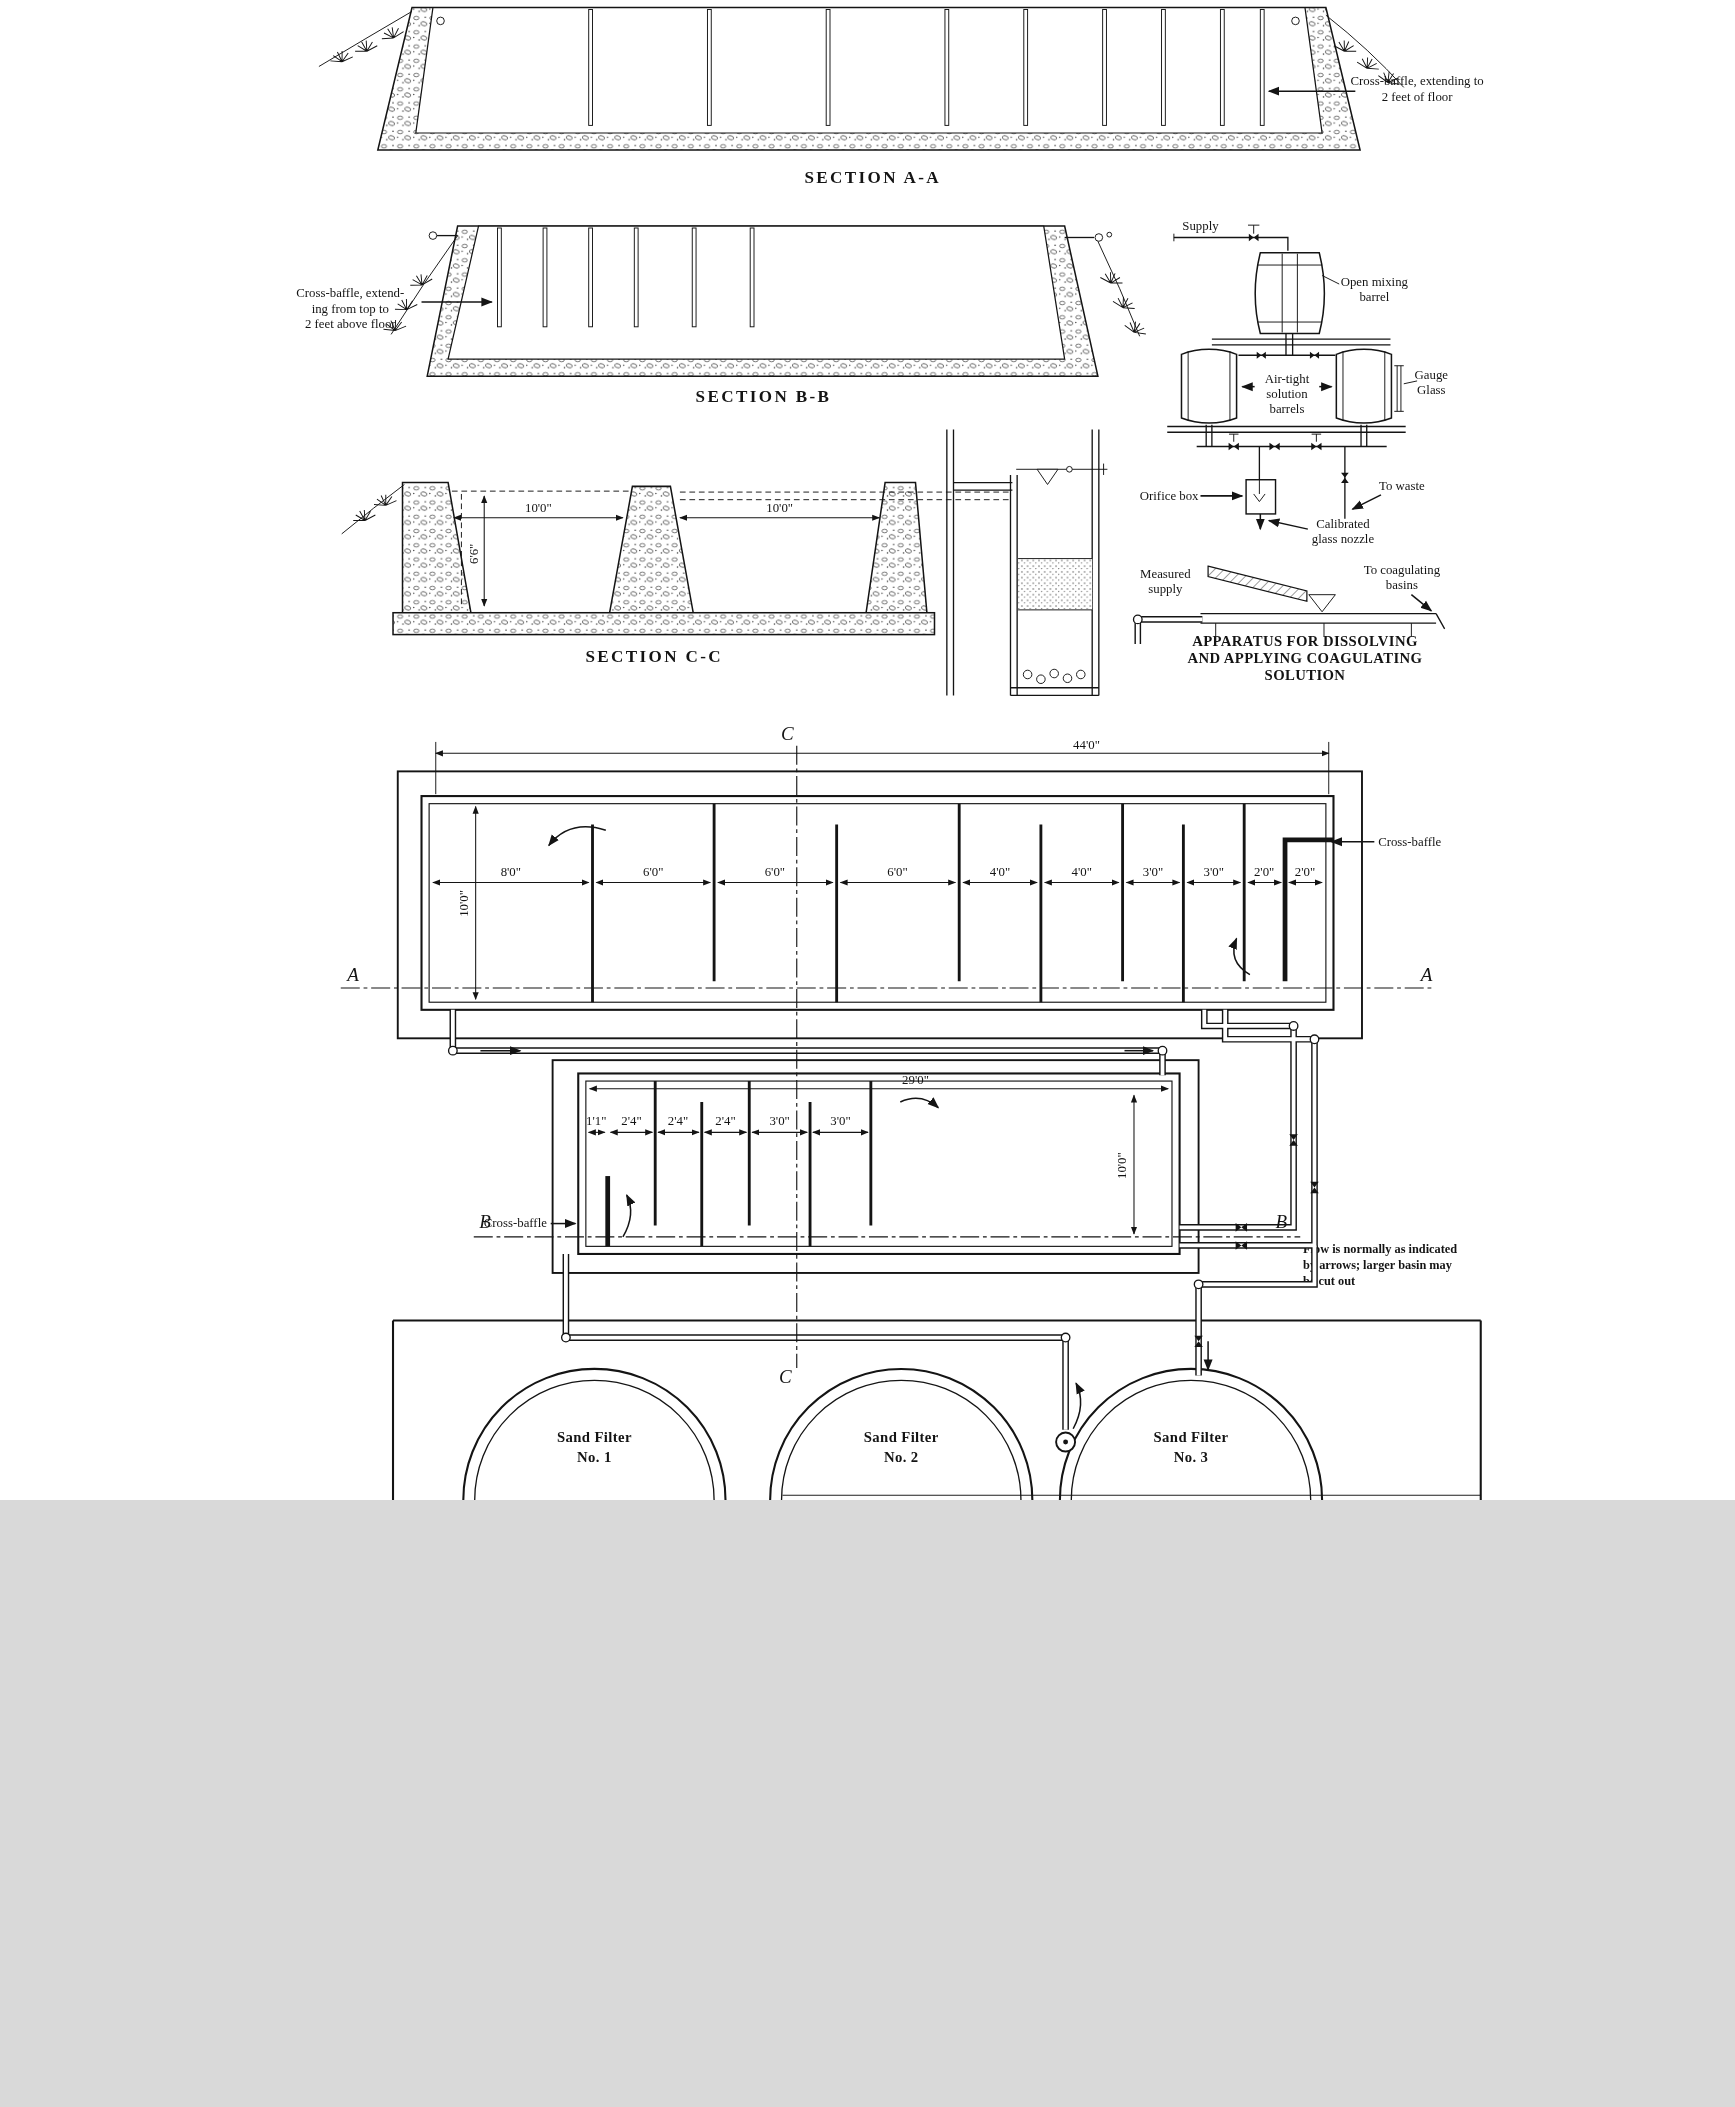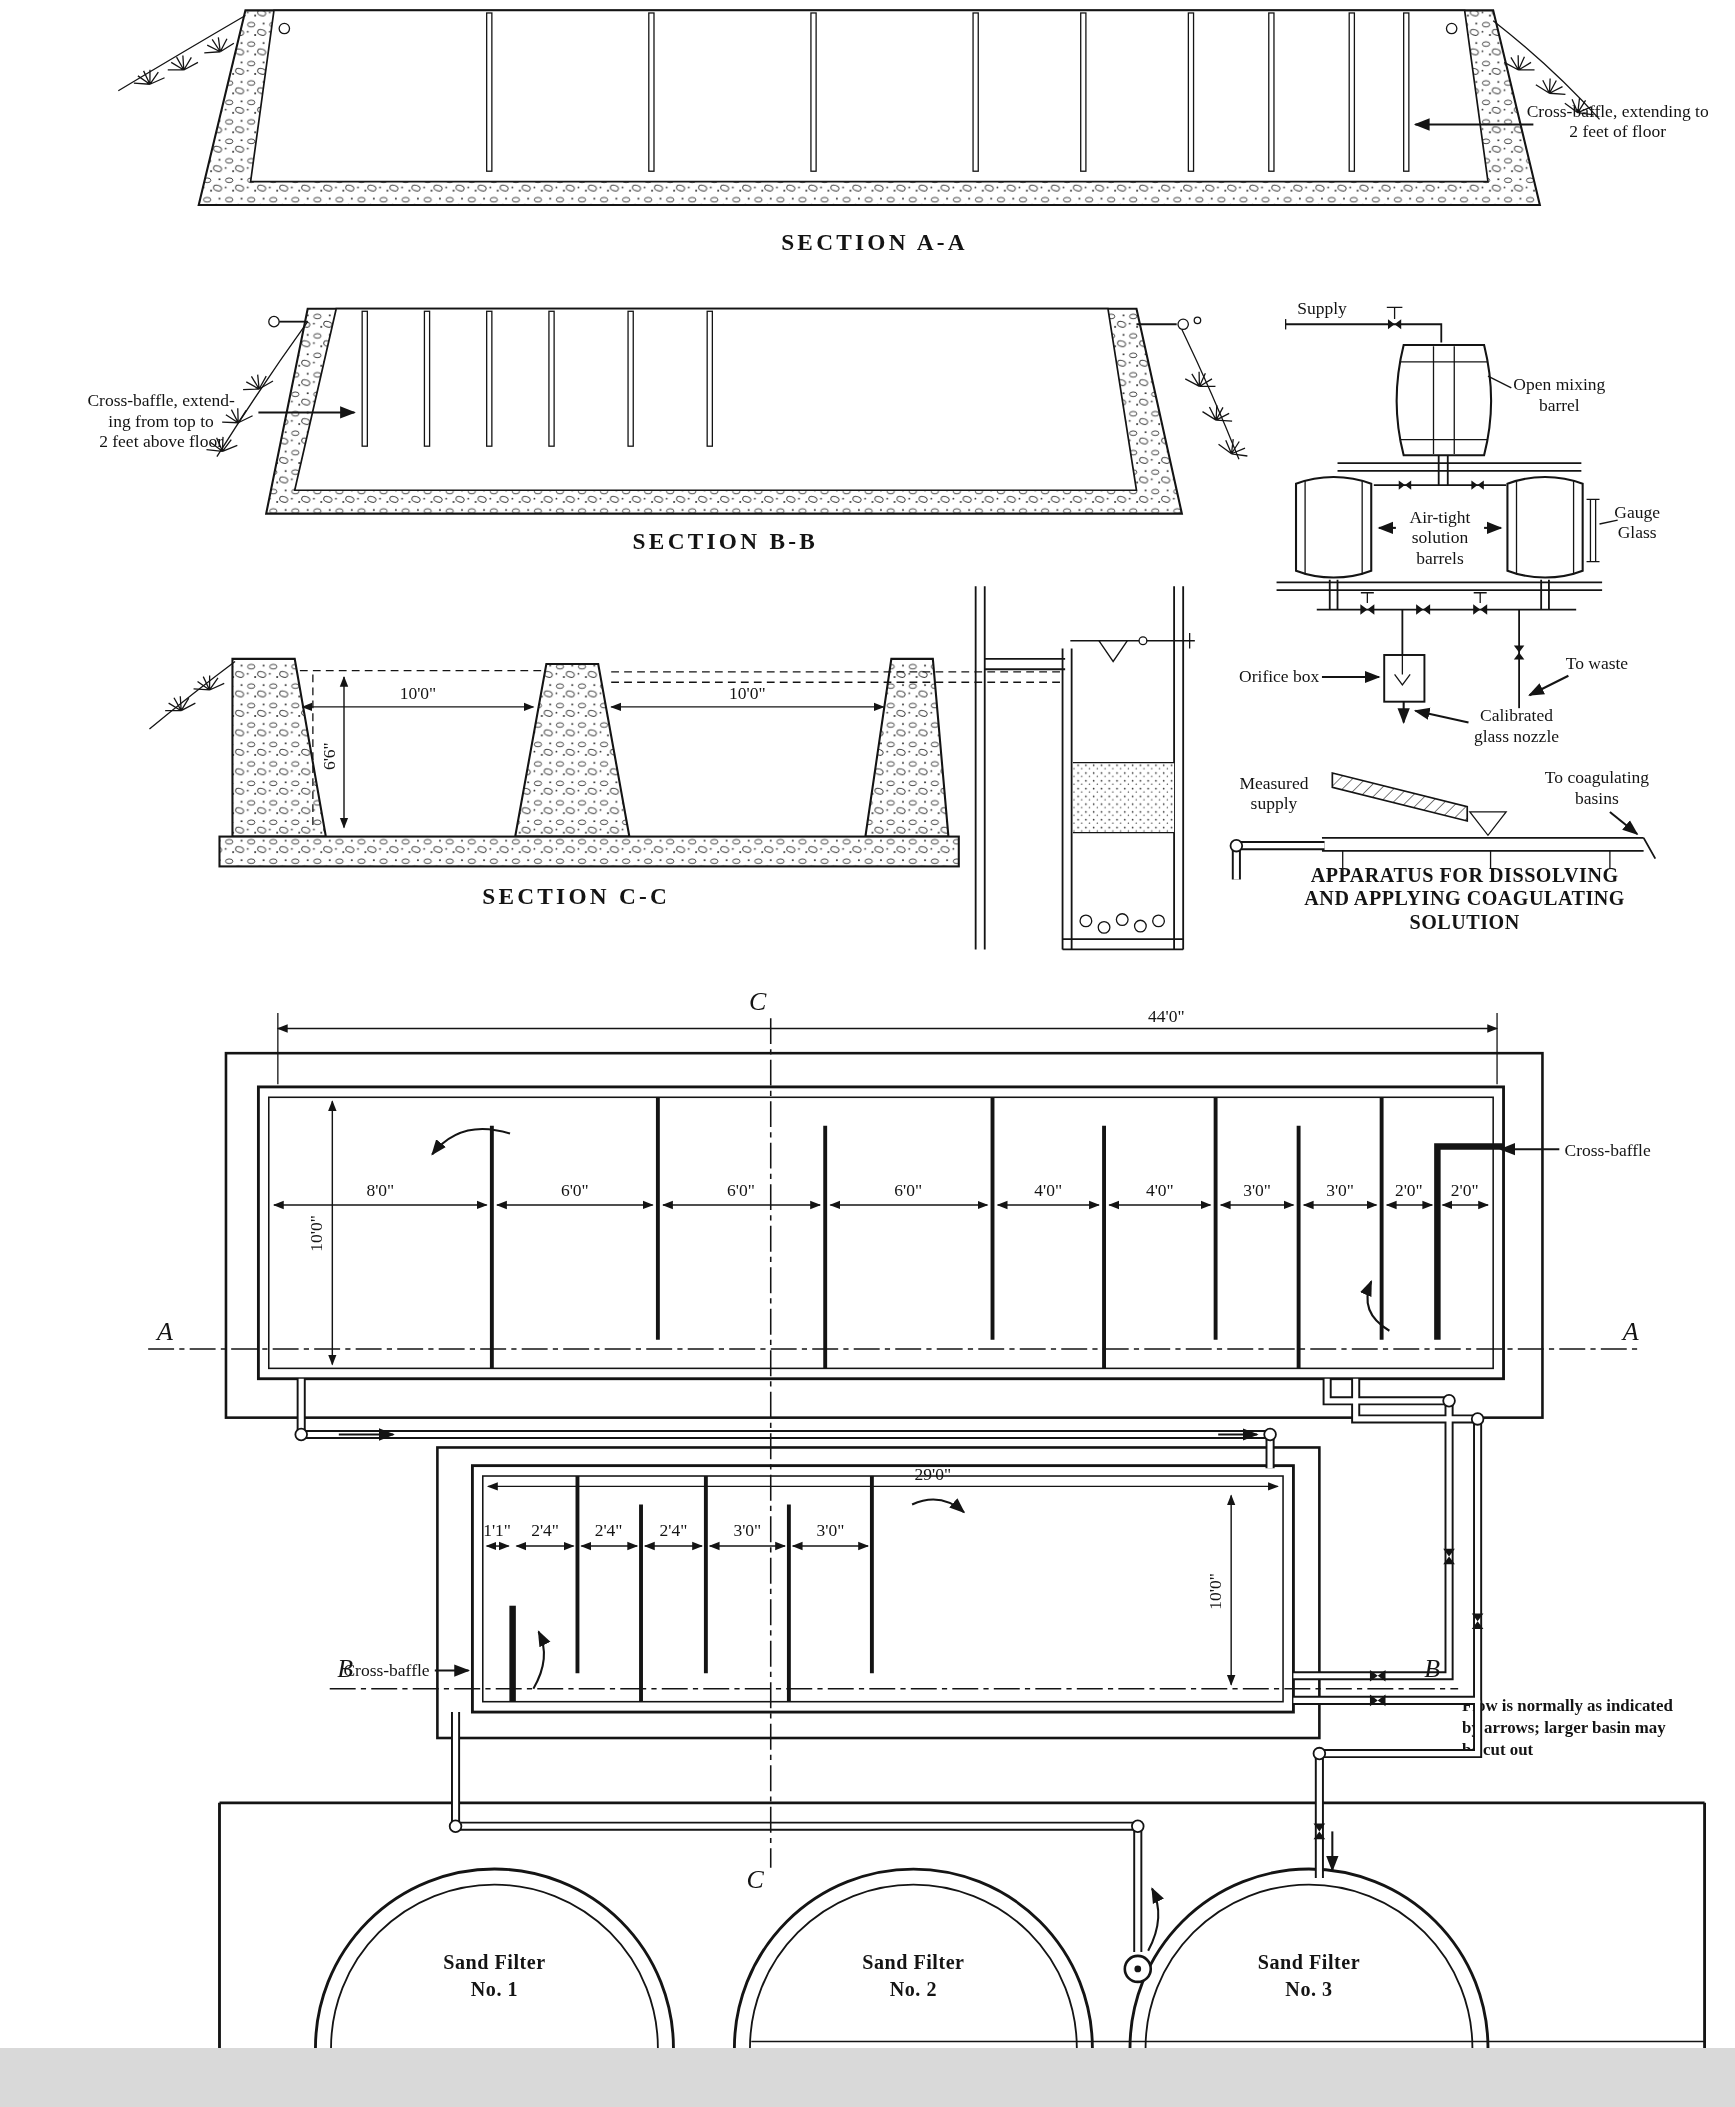--- a/index.html
+++ b/index.html
@@ -1,16 +1,16 @@
 <!DOCTYPE html>
 <html style="font-size:9.7px"><head>
 <meta charset="utf-8">
 <style>
   html,body{margin:0;padding:0;background:#d9d9d9;}
-  .page{width:1736px;height:2048px;background:#ffffff;position:relative;overflow:hidden;}
+  .page{width:1736px;height:1500px;background:#ffffff;position:relative;overflow:hidden;}
   svg{display:block;width:100%;height:100%;}
   text{font-family:"Liberation Serif","DejaVu Serif",serif;fill:#141414;}
   .lbl{font-size:13.5px;}
   .ctr{text-anchor:middle;}
   .end{text-anchor:end;}
   .heading{font-size:18px;font-weight:bold;letter-spacing:2.5px;text-anchor:middle;}
   .dim{font-size:13.5px;text-anchor:middle;}
   .letter{font-size:20px;font-style:italic;text-anchor:middle;}
   .title{font-size:15.5px;font-weight:bold;text-anchor:middle;letter-spacing:.4px;}
   .noteb{font-size:13px;font-weight:bold;}

